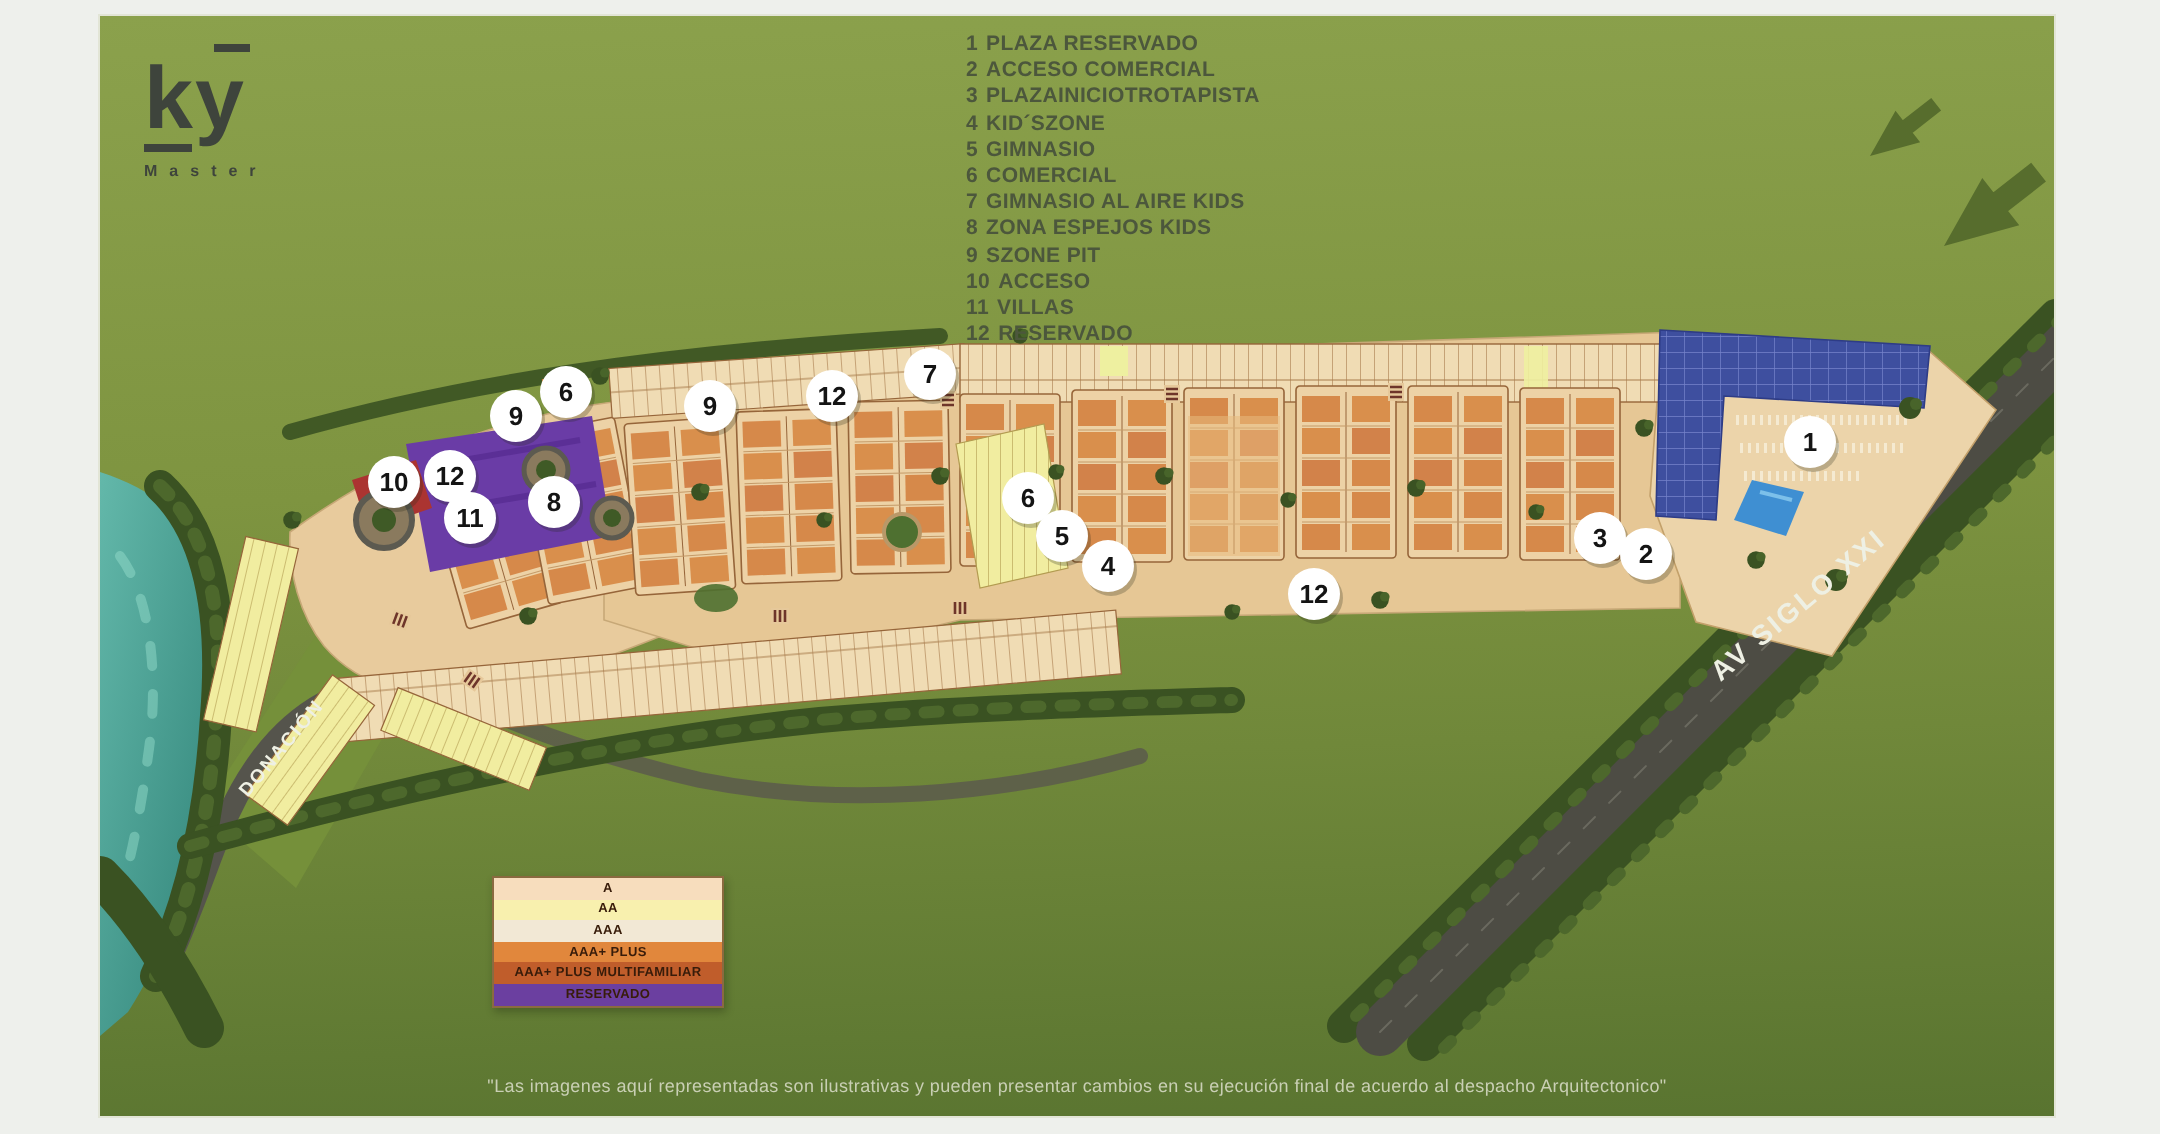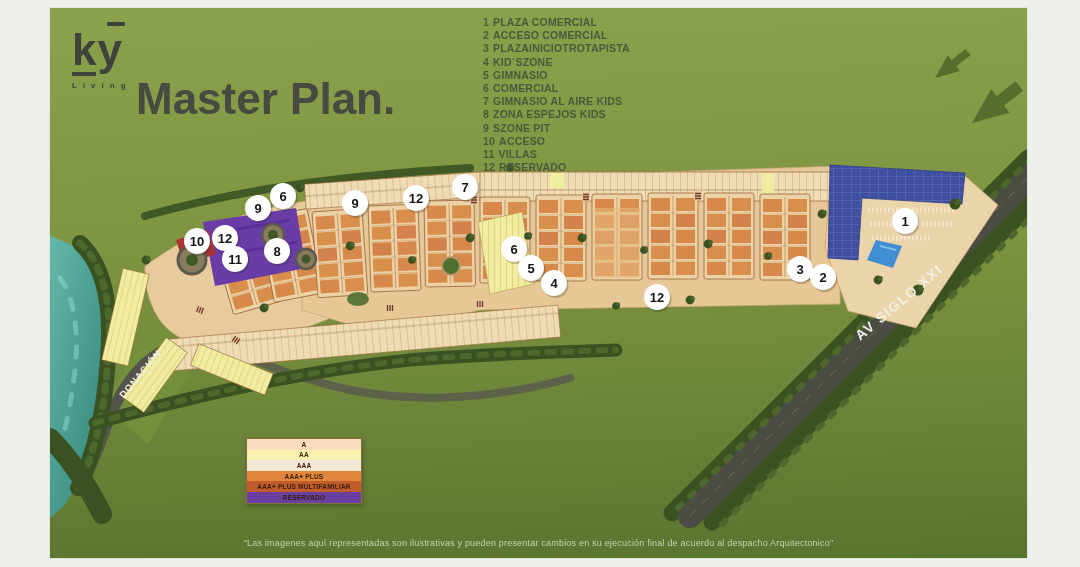--- a/index.html
+++ b/index.html
@@ -285,27 +285,26 @@
       <g class="marker" transform="translate(855,213)">
           <circle class="s" cx="1.5" cy="2" r="13"></circle>
           <circle class="c" r="13"></circle>
           <text y="4.5">1</text>
         </g>
     </g>
   </svg>
 
   <div class="logo">
     <div class="mark">ky</div>
-    <div class="sub">Living</div>
+    <div class="sub">Master</div>
   </div>
 
-  <div class="title">Master Plan.</div>
 
   <div class="amenities">
-    <div class="arow"><span class="anum">1</span><span>PLAZA COMERCIAL</span></div>
+    <div class="arow"><span class="anum">1</span><span>PLAZA RESERVADO</span></div>
     <div class="arow"><span class="anum">2</span><span>ACCESO COMERCIAL</span></div>
     <div class="arow"><span class="anum">3</span><span>PLAZAINICIOTROTAPISTA</span></div>
     <div class="arow"><span class="anum">4</span><span>KID´SZONE</span></div>
     <div class="arow"><span class="anum">5</span><span>GIMNASIO</span></div>
     <div class="arow"><span class="anum">6</span><span>COMERCIAL</span></div>
     <div class="arow"><span class="anum">7</span><span>GIMNASIO AL AIRE KIDS</span></div>
     <div class="arow"><span class="anum">8</span><span>ZONA ESPEJOS KIDS</span></div>
     <div class="arow"><span class="anum">9</span><span>SZONE PIT</span></div>
     <div class="arow"><span class="anum">10</span><span>ACCESO</span></div>
     <div class="arow"><span class="anum">11</span><span>VILLAS</span></div>

